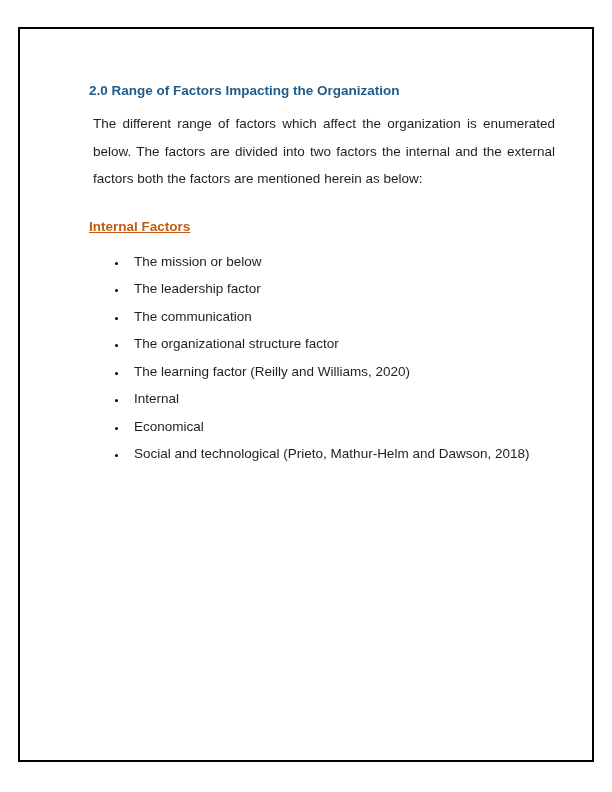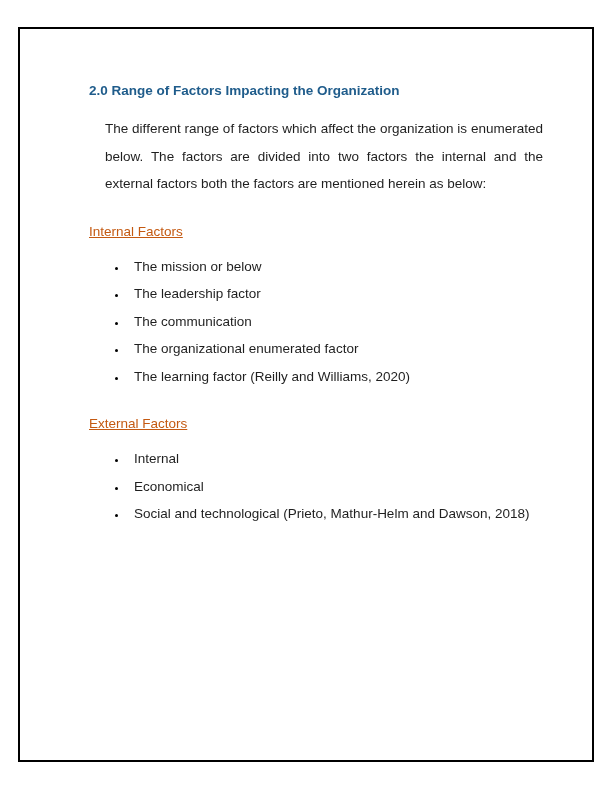--- a/index.html
+++ b/index.html
@@ -35,25 +35,25 @@
       color: var(--heading-color, #1F5C8B);
       font-weight: bold;
       font-size: 13.5px;
       line-height: 17px;
       margin: 0 0 11px 0;
     }
     .para {
       font-size: 13.5px;
       line-height: 27.5px;
       text-align: justify;
-      margin: 16px;
+      margin: 4px;
     }
     .subheading {
       color: var(--subheading-color, #C45911);
-      font-weight: normal;
+      font-weight: bold;
       font-size: 13.5px;
       line-height: 17px;
       text-decoration: underline;
       margin: 25px 0 13px 0;
     }
     ul.factor-list {
       margin: 0;
       padding: 0 0 0 39px;
       list-style: disc outside;
     }
@@ -77,25 +77,24 @@
   <h1 class="heading">2.0 Range of Factors Impacting the Organization</h1>
 
   <p class="para">The different range of factors which affect the organization is enumerated below. The factors are divided into two factors the internal and the external factors both the factors are mentioned herein as below:</p>
 
   <h2 class="subheading">Internal Factors</h2>
 
   <ul class="factor-list">
     <li>The mission or below</li>
     <li>The leadership factor</li>
     <li>The communication</li>
-    <li>The organizational enumerated factor</li>
+    <li>The organizational structure factor</li>
     <li>The learning factor (Reilly and Williams, 2020)</li>
   </ul>
 
-  <h2 class="subheading">External Factors</h2>
 
   <ul class="factor-list">
     <li>Internal</li>
     <li>Economical</li>
     <li>Social and technological (Prieto, Mathur-Helm and Dawson, 2018)</li>
   </ul>
 
 </div>
 
 </body></html>

